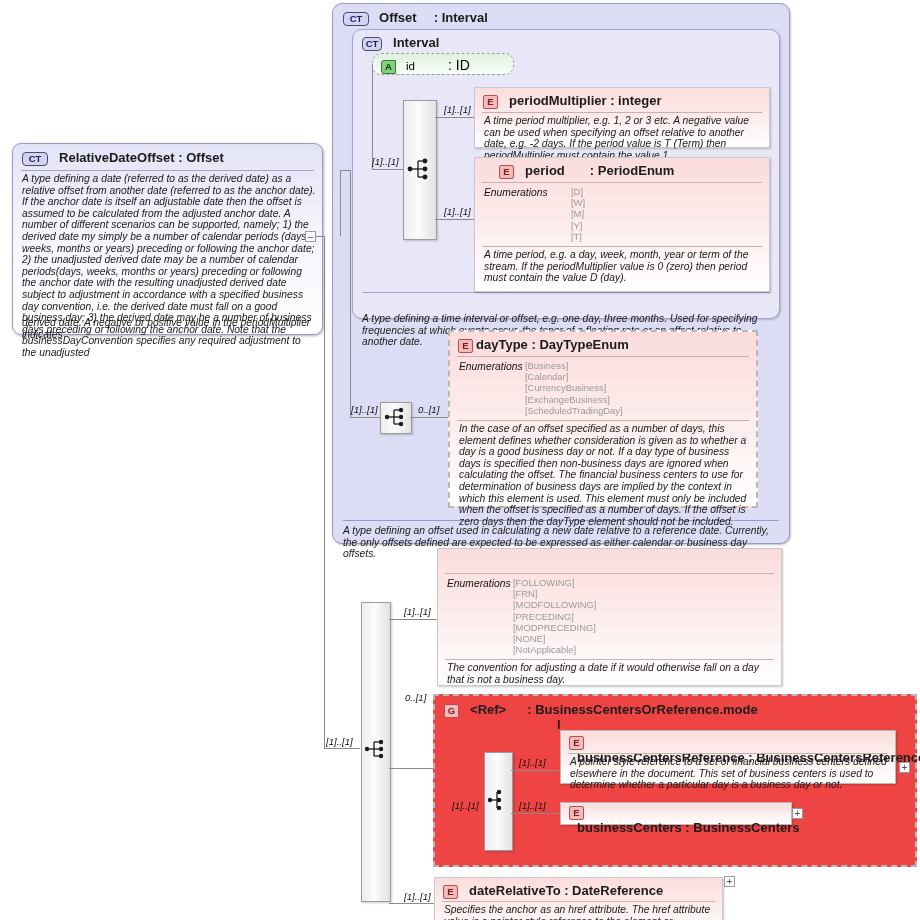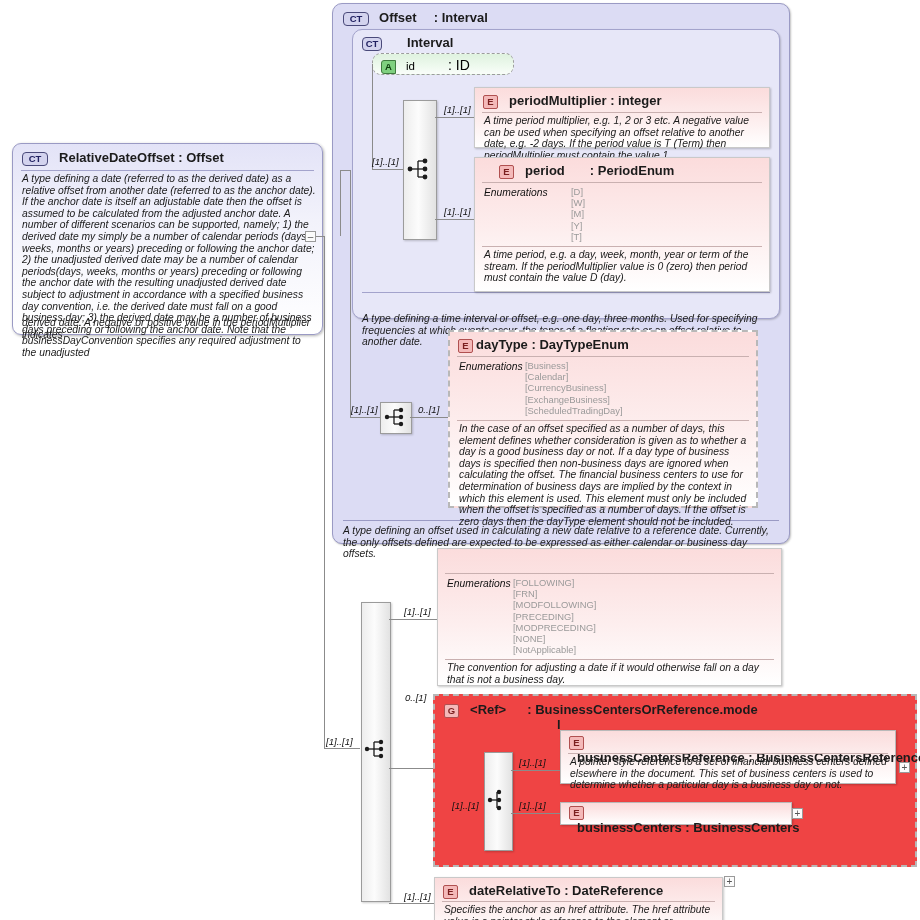--- a/index.html
+++ b/index.html
@@ -79,21 +79,21 @@
       <span class="chip chip-ct">CT</span>
       <span class="hdr" style="margin-left:7px;">Offset</span>
       <span class="hdr" style="margin-left:14px;">: Interval</span>
     </div>
     <div class="doc" style="position:absolute;left:10px;top:516px;width:436px;border-top:1px solid #9a9ac4;padding-top:4px;">A type defining an offset used in calculating a new date relative to a reference date. Currently, the only offsets defined are expected to be expressed as either calendar or business day offsets.</div>
   </div>
 
   <div class="box ct-inner" style="left:352px;top:29px;width:428px;height:290px;">
     <div style="position:absolute;left:9px;top:5px;">
       <span class="chip chip-ct" style="width:20px;">CT</span>
-      <span class="hdr" style="margin-left:22px;">Interval</span>
+      <span class="hdr" style="margin-left:8px;">Interval</span>
     </div>
     <div class="doc" style="position:absolute;left:9px;top:262px;width:408px;border-top:1px solid #a3a3cc;padding-top:20px;">A type defining a time interval or offset, e.g. one day, three months. Used for specifying frequencies at which events occur, the tenor of a floating rate or an offset relative to another date.</div>
   </div>
 
   <div class="box attr" style="left:372px;top:53px;width:142px;height:22px;">
     <div style="position:absolute;left:8px;top:3px;">
       <span class="chip chip-a">A</span>
       <span style="margin-left:7px;font-size:11.5px;">id</span>
       <span style="margin-left:30px;font-size:14px;">: ID</span>
     </div>

